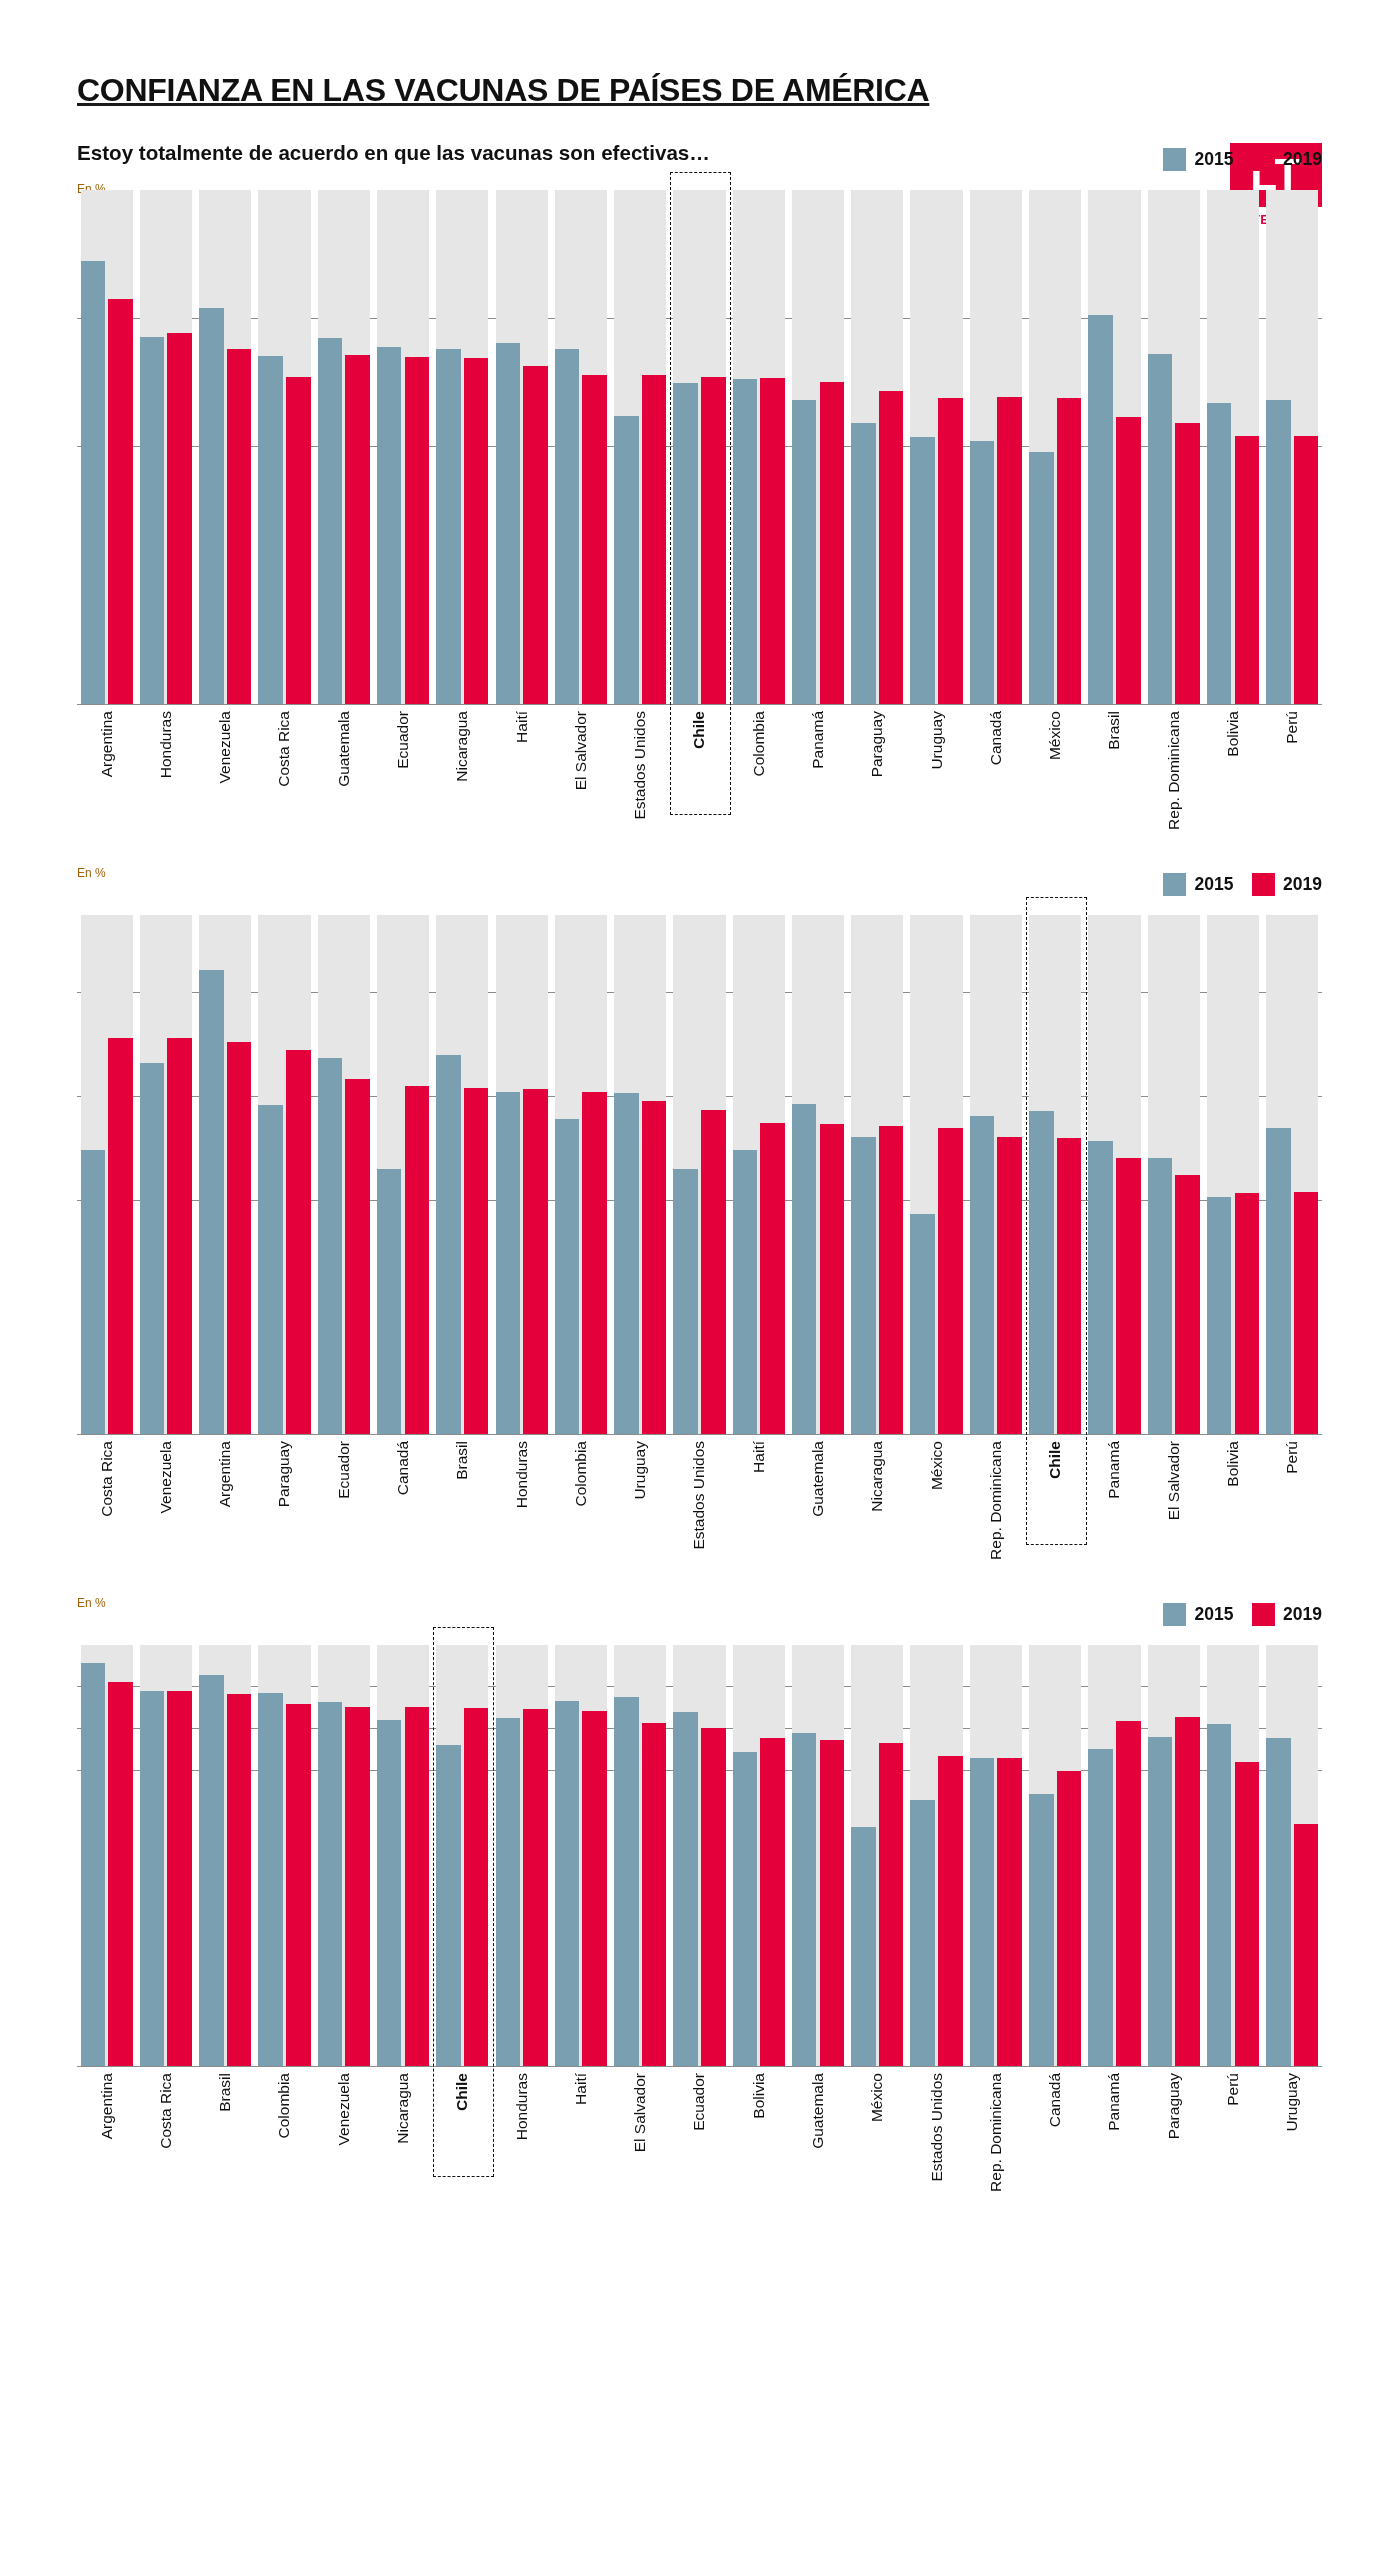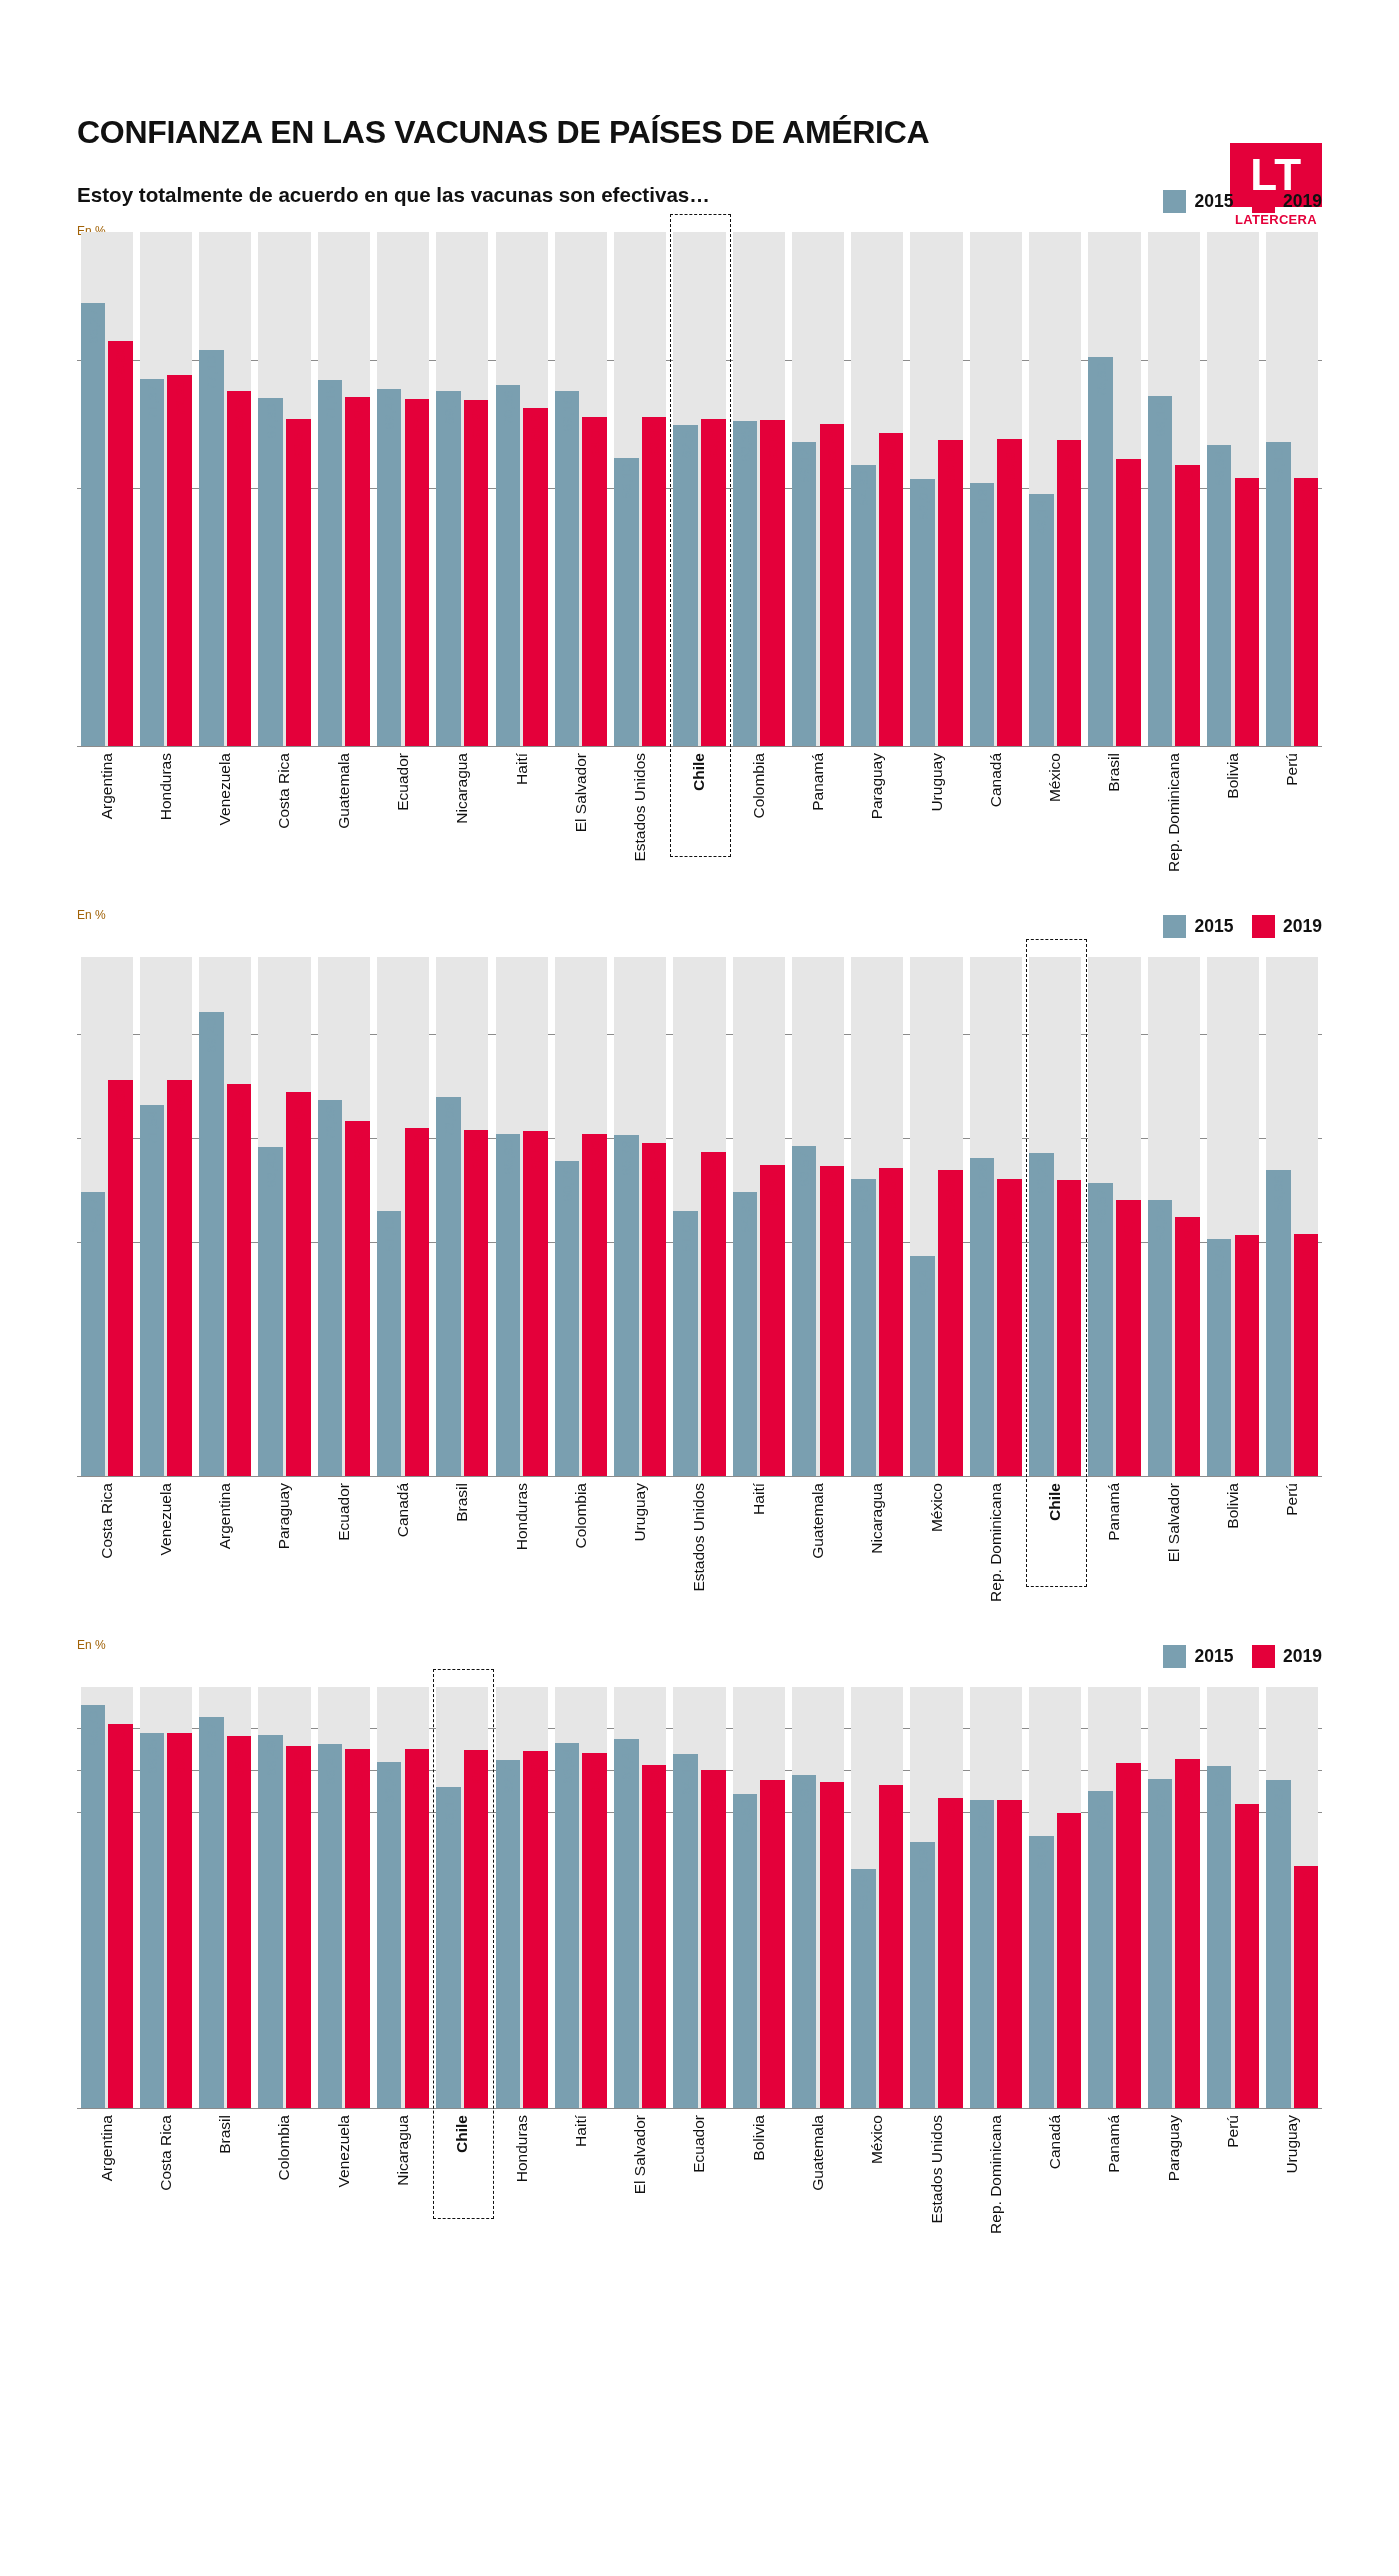--- a/index.html
+++ b/index.html
@@ -5,21 +5,21 @@
   html,body{margin:0;padding:0;background:#ffffff;}
   body{
     width:1399px;height:2777px;
     font-family:"Liberation Sans", sans-serif;
     color:#1a1a1a;
     -webkit-font-smoothing:antialiased;
   }
   .page{position:relative;width:1399px;height:2777px;box-sizing:border-box;padding:0 77px;}
 
   
-  .header{position:relative;padding-top:114px;}
+  .header{position:relative;padding-top:72px;text-decoration:underline;}
   .headline{
     font-size:32px;font-weight:700;letter-spacing:-0.3px;
     text-transform:uppercase;margin:0 0 17.5px 0;color:#111;
     font-stretch:condensed;
   }
   .standfirst{
     font-size:19.6px;line-height:1.42;max-width:938px;margin:0;color:#1a1a1a;font-weight:400;
   }
   .logo{
     position:absolute;right:0;top:143px;width:92px;text-align:center;

